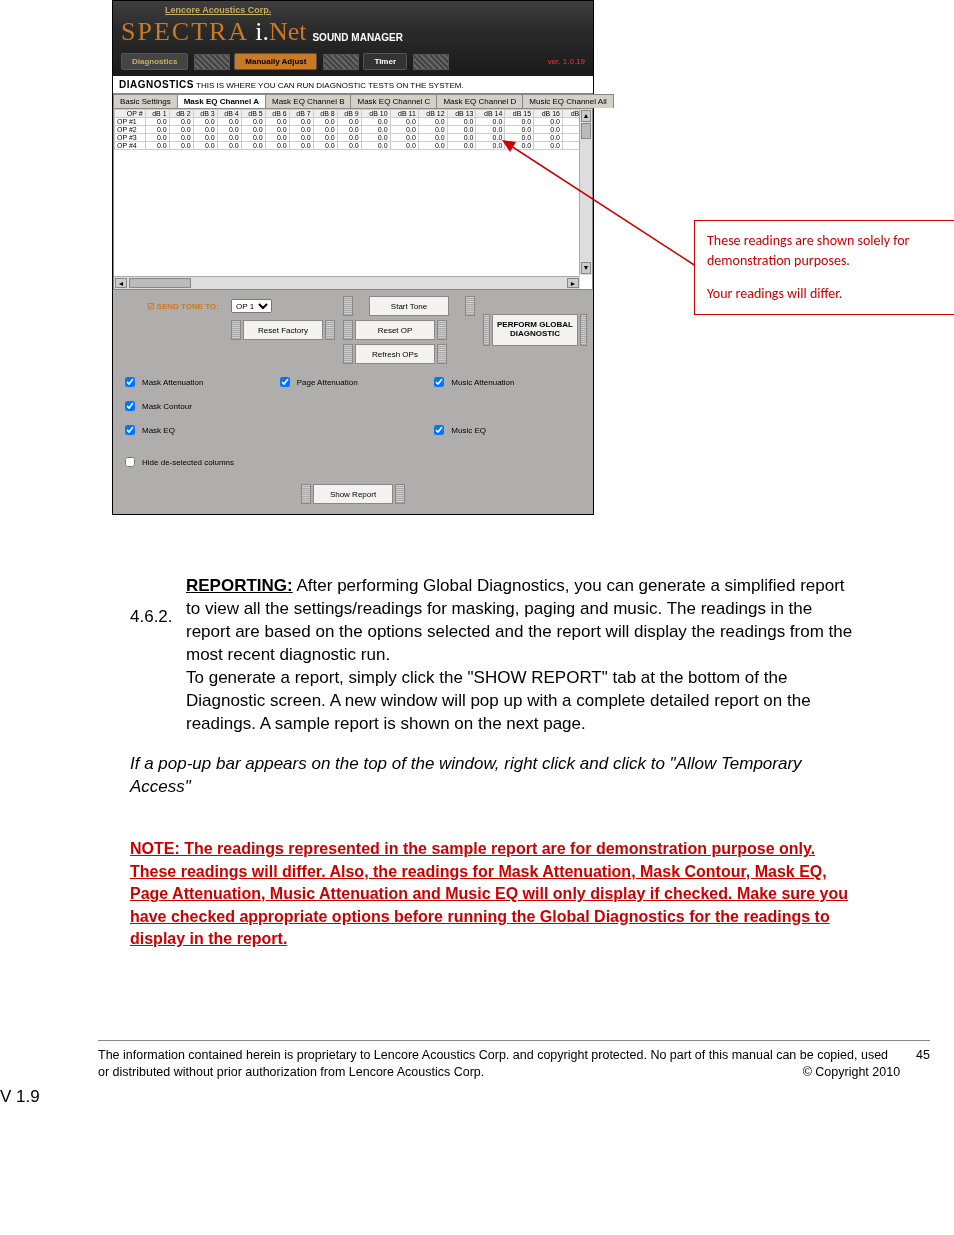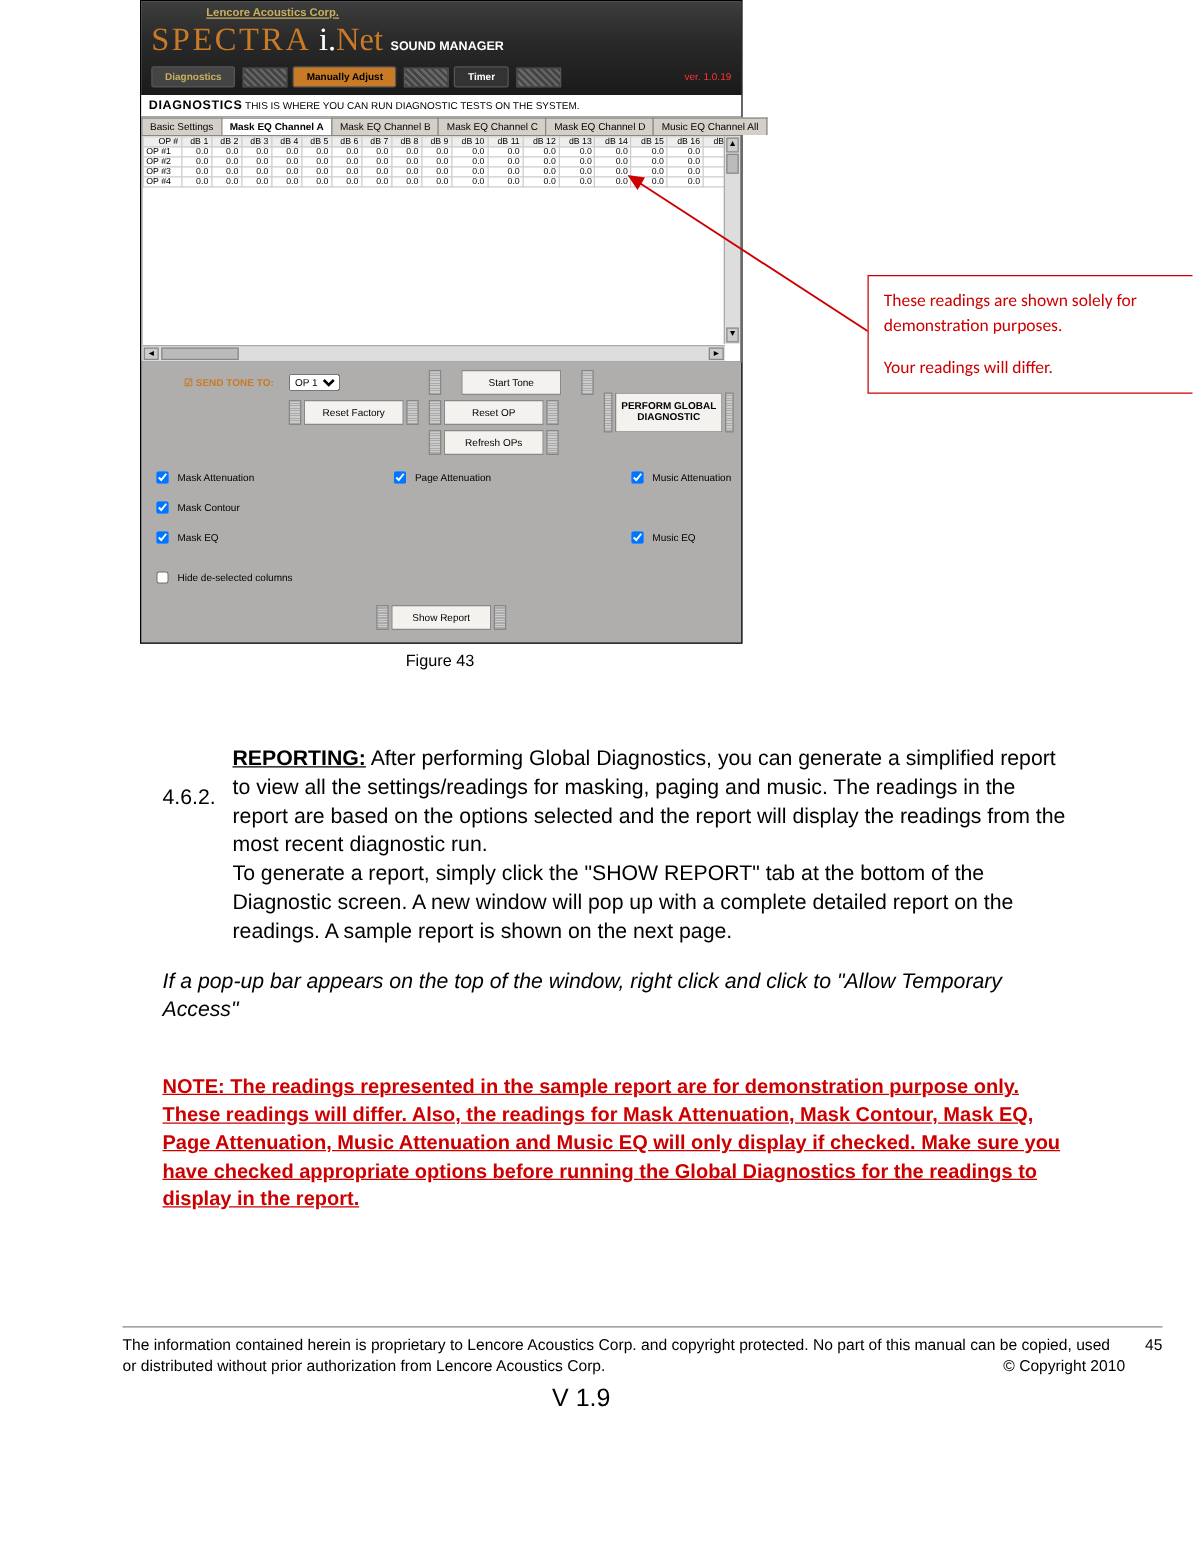--- a/index.html
+++ b/index.html
@@ -96,21 +96,21 @@
   .ctrl-panel { padding:6px; font-size:8px; display:grid; grid-template-columns: 1fr 1fr 1fr 1fr; gap:4px 8px; align-items:center;}
   .btn {
     display:inline-flex;align-items:center;justify-content:center;
     border:1px solid #888;background:#f4f2ee;padding:2px 4px;font-size:8px;
     min-width:70px; height:14px;
   }
   .btn.big { height:26px; font-weight:bold; text-align:center; line-height:1.1;}
   .lbl-send { color:#c87a26; font-weight:bold; text-align:right; padding-right:4px;}
   select.opsel{ font-size:8px; height:14px;}
   .edge { width:8px;background:repeating-linear-gradient(#ccc,#ccc 1px,#aaa 1px,#aaa 2px);border:1px solid #888;}
-  .checks { padding:4px 8px 8px 8px; font-size:8px; display:grid; grid-template-columns:repeat(2,1fr); row-gap:8px;}
+  .checks { padding:4px 8px 8px 8px; font-size:8px; display:grid; grid-template-columns:repeat(3,1fr); row-gap:8px;}
   .chk { display:flex; align-items:center; gap:4px;}
   .chk input{ width:10px;height:10px;}
   .showrep-row { display:flex; justify-content:center; padding:6px 0 10px 0;}
   .figcap { text-align:center; font-size:13px; margin:6px 0 0 0; width:480px;}
   
   .callout {
     position:absolute; left:582px; top:220px; width:248px;
     border:1.5px solid #c00; padding:10px 12px; font-size:14px; font-family:Calibri, Arial, sans-serif;
     color:#c00; line-height:1.4; background:#fff;
   }
@@ -131,21 +131,21 @@
     margin: 40px 100px 0 130px; font-size:16px; line-height:1.4;
   }
   .footer {
     margin: 90px 24px 0 98px;
     font-size:12.5px; line-height:1.35;
     border-top:1px solid #888; padding-top:6px;
     display:flex; justify-content:flex-end; gap:16px;
   }
   .footer .left{ flex:1;}
   .footer .right{ text-align:right; white-space:nowrap;}
-  .vstamp { text-align:center; margin:6px 24px 0 0; font-size:20px;}
+  .vstamp { text-align:left; margin:6px 24px 0 0; font-size:17px;}
 </style>
 </head>
 <body>
 
 <div class="page">
 
   <div class="screenshot-wrap">
 
     <div class="app">
       <div class="app-header">
@@ -374,21 +374,20 @@
 
       <div class="showrep-row">
         <span style="display:flex;gap:2px">
             <span class="edge"></span>
             <span class="btn">Show Report</span>
             <span class="edge"></span>
           </span>
       </div>
     </div>
 
-    <div class="figcap">Figure 43</div>
 
     <svg class="leader" width="220" height="160">
       <line x1="6" y1="4" x2="200" y2="130" stroke="#c00" stroke-width="1.5"></line>
       <polygon points="0,0 14,2 8,12" fill="#c00"></polygon>
     </svg>
     <div class="callout">
       <div>These readings are shown solely for demonstration purposes.</div>
       <div style="margin-top:14px">Your readings will differ.</div>
     </div>
   </div>

